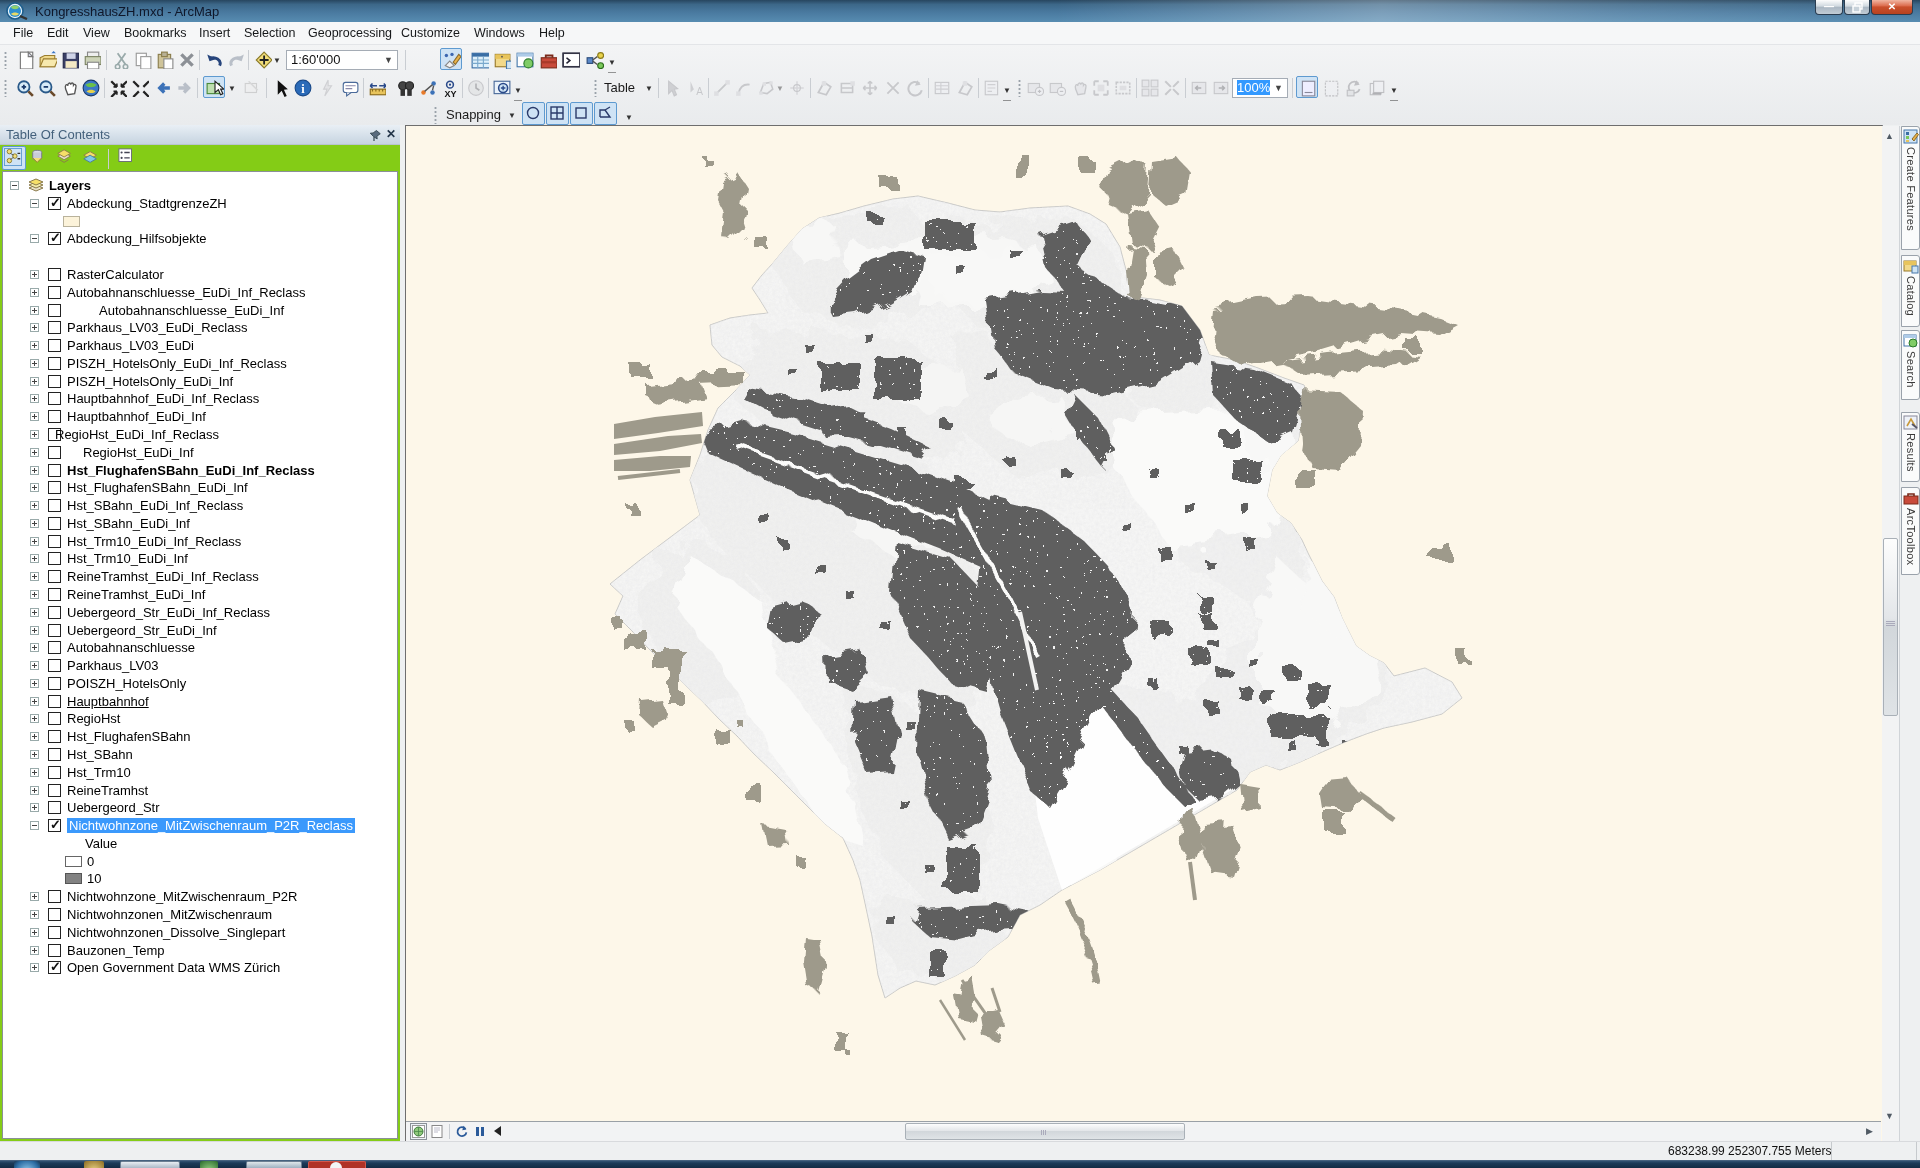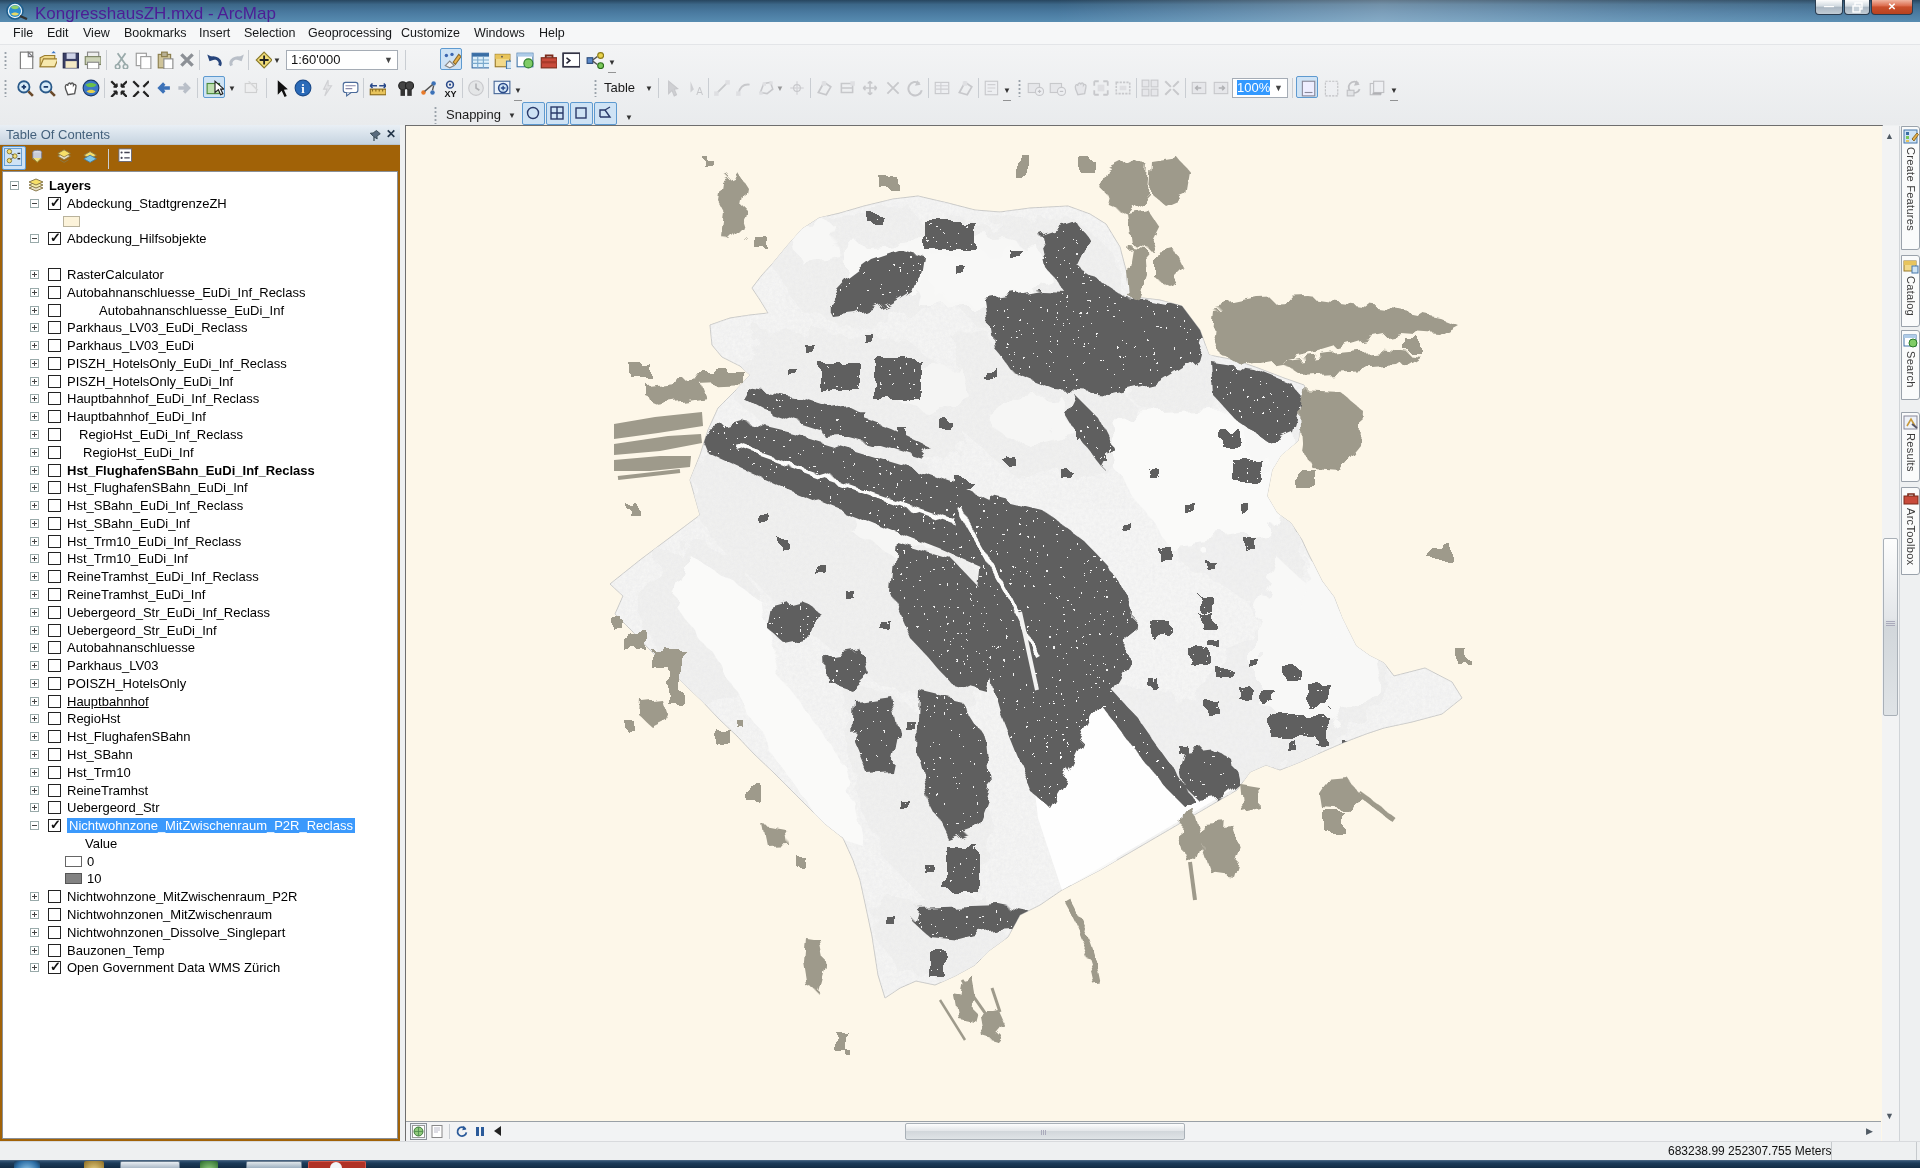--- a/index.html
+++ b/index.html
@@ -3,21 +3,21 @@
 <style>
 *{margin:0;padding:0;box-sizing:border-box;}
 html,body{width:1920px;height:1168px;overflow:hidden;font-family:"Liberation Sans",sans-serif;}
 body{position:relative;background:#eef0f1;}
 .abs{position:absolute;}
 
 #titlebar{left:0;top:0;width:1920px;height:22px;
  background:linear-gradient(180deg,#27465f 0%,#3c6788 20%,#49799f 55%,#578cb1 100%);}
 #titlebar .sheen{position:absolute;left:0;top:0;width:100%;height:100%;
  background:linear-gradient(90deg,rgba(255,255,255,0) 55%,rgba(255,255,255,.28) 72%,rgba(255,255,255,.12) 85%,rgba(255,255,255,0) 100%);}
-#titletext{left:35px;top:4px;font-size:17px;color:#4c1d95;}
+#titletext{left:35px;top:4px;font-size:13px;color:#0f172a;}
 .winbtn{top:0;height:15px;border:1px solid #2b3d50;border-top:none;border-radius:0 0 4px 4px;
  background:linear-gradient(180deg,#fdfdfd 0%,#cfd8df 45%,#a9b6c2 50%,#c2ccd5 100%);}
 #btnclose{background:linear-gradient(180deg,#f0b6a2 0%,#dd7052 40%,#c94f2c 50%,#b8421f 100%);}
 .winbtn span{display:block;text-align:center;font-size:10px;line-height:14px;color:#fff;font-weight:bold;}
 
 #menubar{left:0;top:22px;width:1920px;height:23px;background:#f6f7f8;border-bottom:1px solid #e3e5e8;}
 #menubar span{font-size:12.5px;color:#16181a;line-height:23px;}
 
 #tbzone{left:0;top:45px;width:1920px;height:80px;background:linear-gradient(180deg,#f3f4f5,#e9ebed);}
 .tbrow{position:absolute;left:0;width:1920px;height:27px;}
@@ -27,21 +27,21 @@
 .ico{position:absolute;width:18px;height:18px;top:4px;}
 .ico svg{width:18px;height:18px;}
 .combo{position:absolute;height:20px;top:3px;background:#fff;border:1px solid #a5acb5;font-size:13px;
  color:#111;padding:1px 4px;}
 .combo .da{position:absolute;right:2px;top:2px;width:13px;height:14px;color:#444;font-size:9px;line-height:14px;text-align:center;}
 .tgl{position:absolute;border:1px solid #5e9ad0;background:#cfe3f5;border-radius:2px;}
 .ovf{position:absolute;font-size:8px;color:#333;}
 .tbtext{position:absolute;font-size:13px;color:#1a1a1a;top:5px;}
 .gray{opacity:.45;filter:grayscale(70%);}
 
-#tocpanel{left:0;top:125px;width:400px;height:1016px;background:#a16207;}
+#tocpanel{left:0;top:125px;width:400px;height:1016px;background:#84cc16;}
 #tochdr{left:0;top:0;width:400px;height:20px;
  background:linear-gradient(180deg,#e9eff5 0%,#d4dfe9 60%,#c7d4e0 100%);border-bottom:1px solid #b9c4cf;}
 #tochdr .t{position:absolute;left:6px;top:2px;font-size:13px;color:#44617c;}
 #toctools{left:0;top:20px;width:400px;height:26px;}
 #toctree{left:2px;top:46px;width:396px;height:968px;background:#fff;border:1px solid #8a9097;overflow:hidden;}
 .trow{position:absolute;left:0;width:100%;height:18px;font-size:13px;color:#000;white-space:nowrap;}
 .trow .exp{position:absolute;width:9px;height:9px;border:1px solid #9aa;background:#fff;top:4px;}
 .trow .exp:after{content:"";position:absolute;left:1px;top:3px;width:5px;height:1px;background:#444;}
 .trow .exp.plus:before{content:"";position:absolute;left:3px;top:1px;width:1px;height:5px;background:#444;}
 .trow .cb{position:absolute;width:13px;height:13px;border:1px solid #222;background:#fff;top:2px;}
@@ -560,21 +560,21 @@
         <span class="lbl" style="left:64px;">Hauptbahnhof_EuDi_Inf_Reclass</span>
       </div>
 <div class="trow" style="top:236.1px;">
         <span class="exp plus" style="left:27px;"></span>
         <span class="cb " style="left:45px;"></span>
         <span class="lbl" style="left:64px;">Hauptbahnhof_EuDi_Inf</span>
       </div>
 <div class="trow" style="top:253.9px;">
         <span class="exp plus" style="left:27px;"></span>
         <span class="cb " style="left:45px;"></span>
-        <span class="lbl" style="left:76px;text-align:right;">RegioHst_EuDi_Inf_Reclass</span>
+        <span class="lbl" style="left:52px;text-align:right;">RegioHst_EuDi_Inf_Reclass</span>
       </div>
 <div class="trow" style="top:271.7px;">
         <span class="exp plus" style="left:27px;"></span>
         <span class="cb " style="left:45px;"></span>
         <span class="lbl" style="left:80px;">RegioHst_EuDi_Inf</span>
       </div>
 <div class="trow" style="top:289.5px;">
         <span class="exp plus" style="left:27px;"></span>
         <span class="cb " style="left:45px;"></span>
         <span class="lbl" style="left:64px;font-weight:bold;">Hst_FlughafenSBahn_EuDi_Inf_Reclass</span>

